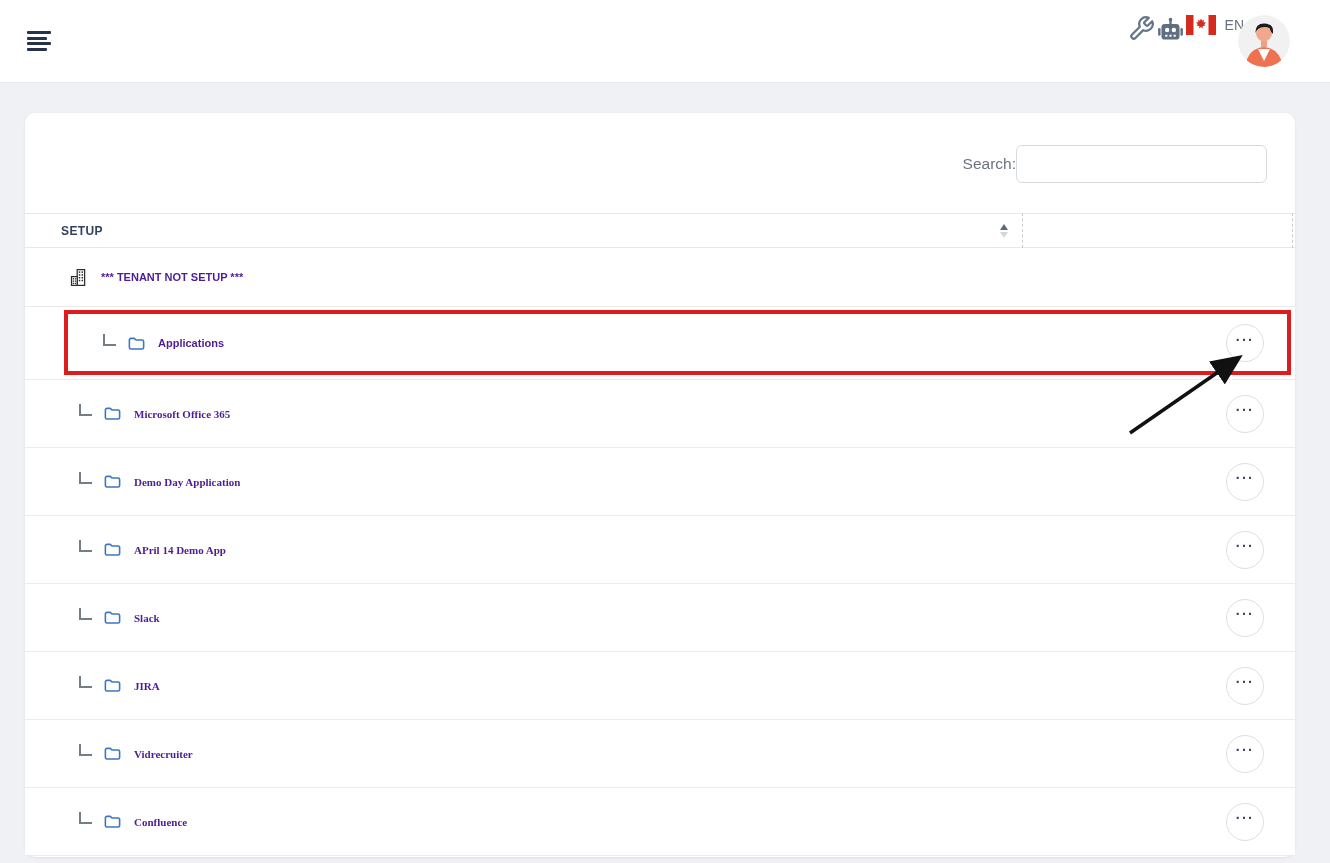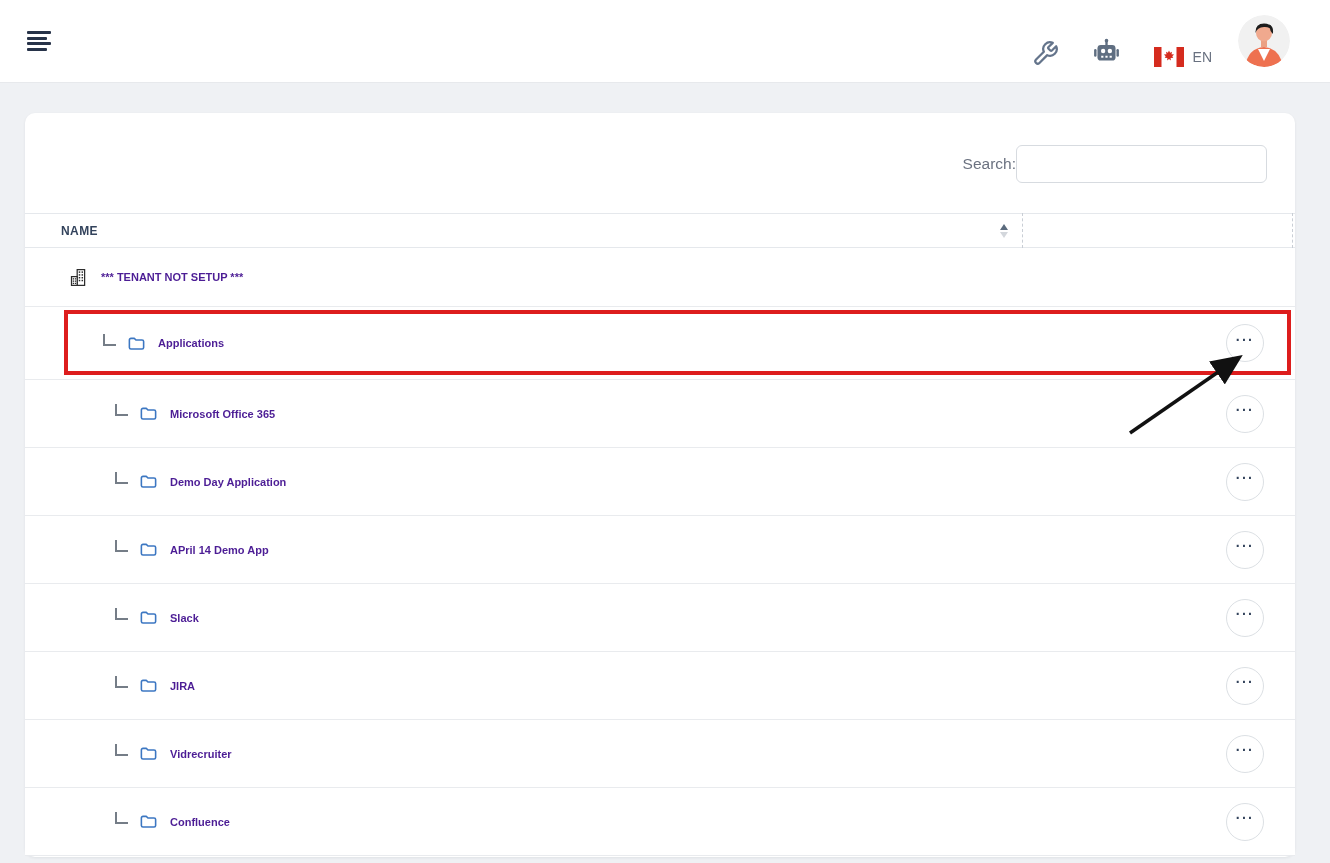--- a/index.html
+++ b/index.html
@@ -15,21 +15,21 @@
   .topbar {
     position:absolute; top:0; left:0; width:1330px; height:83px;
     background:#ffffff; border-bottom:1px solid #e7e9ec;
     display:flex; align-items:center; padding:0 40px 0 27px;
   }
   .hamburger { display:flex; flex-direction:column; gap:2.5px; cursor:pointer; background:none; border:none; }
   .hamburger .bar { height:3.2px; background:#273349; border-radius:1px; }
   .hamburger .bar.w1 { width:24px; }
   .hamburger .bar.w2 { width:20px; }
   .topbar .spacer { flex:1; }
-  .topbar-right { display:flex; align-items:flex-end; gap:32px; }
+  .topbar-right { display:flex; align-items:flex-start; }
   .icon-btn { background:none; border:none; cursor:pointer; display:flex; align-items:center; }
   .lang { display:flex; align-items:center; gap:9px; cursor:pointer; }
   .lang-code { font-size:14px; color:#697180; }
   .avatar-btn { width:52px; height:52px; border-radius:50%; overflow:hidden; padding:0; border:none; background:none; cursor:pointer; margin-left:-6px; }
 
   
   .card {
     position:absolute; left:25px; top:113px; width:1270px; height:744px;
     background:#ffffff; border-radius:10px;
     box-shadow:0 1px 3px rgba(16,24,40,.07);
@@ -54,21 +54,21 @@
   .tri-down { width:0; height:0; border-left:4.5px solid transparent; border-right:4.5px solid transparent; border-top:6.5px solid #d3d7dc; }
   .th-actions { position:absolute; left:997px; width:271px; top:-1px; bottom:-1px; border-left:1px dashed #c9ced5; border-right:1px dashed #c9ced5; }
 
   
   .trow { position:relative; height:68px; border-bottom:1px solid #e9ebee; display:flex; align-items:center; background:#fff; }
   .trow.row-tenant { height:59px; }
   .trow.row-highlighted { height:73px; }
   .cell-name { display:flex; align-items:center; }
   .trow.level-0 .cell-name { padding-left:43px; }
   .trow.level-1 .cell-name { padding-left:78px; }
-  .trow.level-2 .cell-name { padding-left:90px; }
+  .trow.level-2 .cell-name { padding-left:54px;font-family:Liberation Serif, serif; }
   .tree-connector {
     width:13px; height:12px; margin-right:11px; margin-top:-7px;
     border-left:2px solid #757d87; border-bottom:2px solid #757d87; flex:none;
   }
   .row-icon { display:flex; align-items:center; margin-right:12px; flex:none; }
   .row-label { font-size:11px; font-weight:700; color:#4c1d95; white-space:nowrap; }
   .ellipsis-btn {
     position:absolute; left:1201px; top:50%; transform:translateY(-50%);
     width:38px; height:38px; border-radius:50%; border:1px solid #dce0e4; background:#fff;
     cursor:pointer; display:flex; align-items:center; justify-content:center;
@@ -147,21 +147,21 @@
 <main class="card">
 
   <div class="search-area">
     <div class="search-wrap">
       <label class="search-label">Search:</label>
       <input class="search-input" type="text" value="" style="">
     </div>
   </div>
 
   <div class="thead">
-    <div class="th-name">NAME</div>
+    <div class="th-name">SETUP</div>
     <div class="sort-icons">
       <span class="tri-up"></span>
       <span class="tri-down"></span>
     </div>
     <div class="th-actions"></div>
   </div>
 
   <div id="table-body">
       <div class="trow level-0 row-tenant">
     <div class="cell-name">

